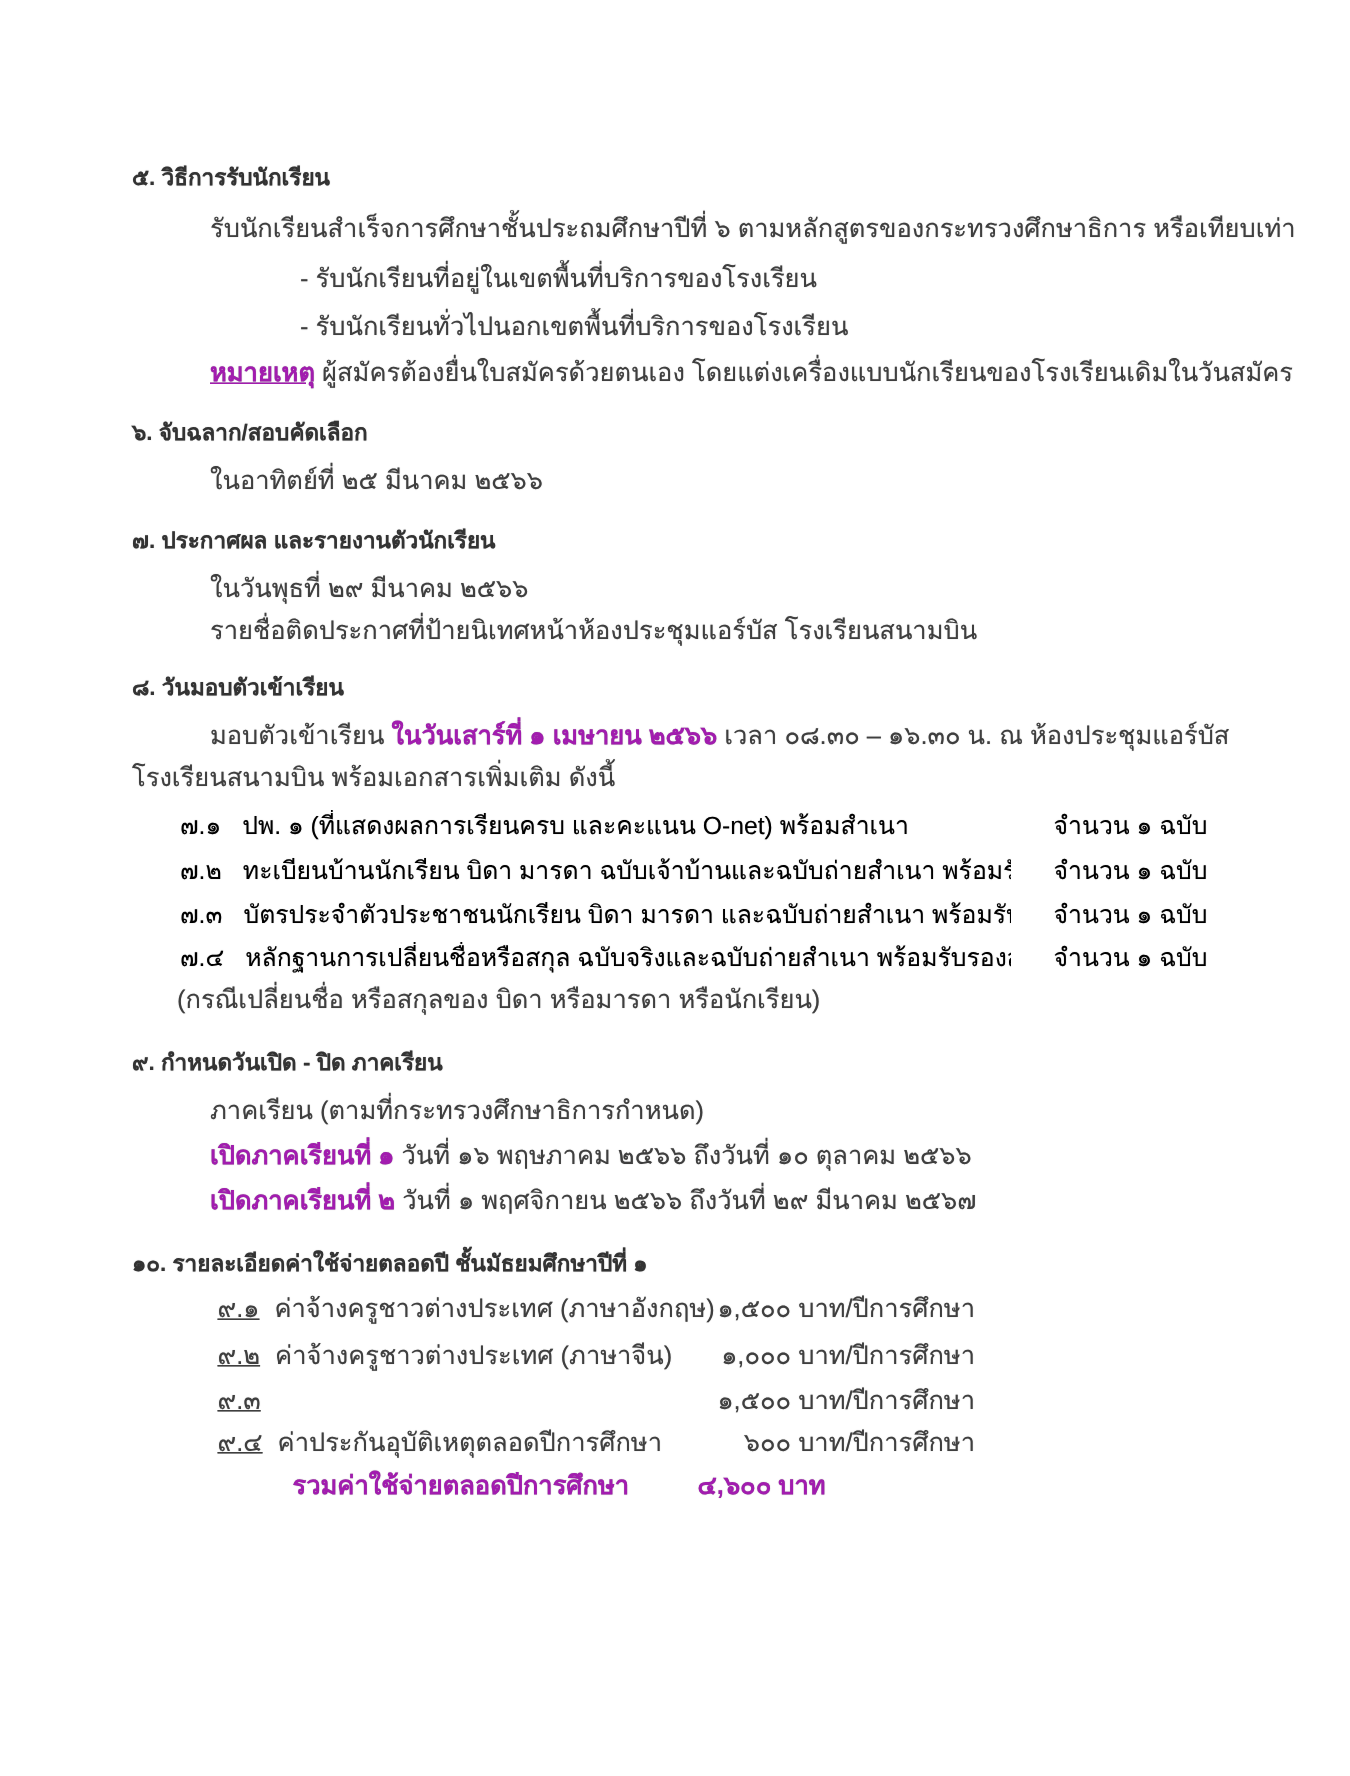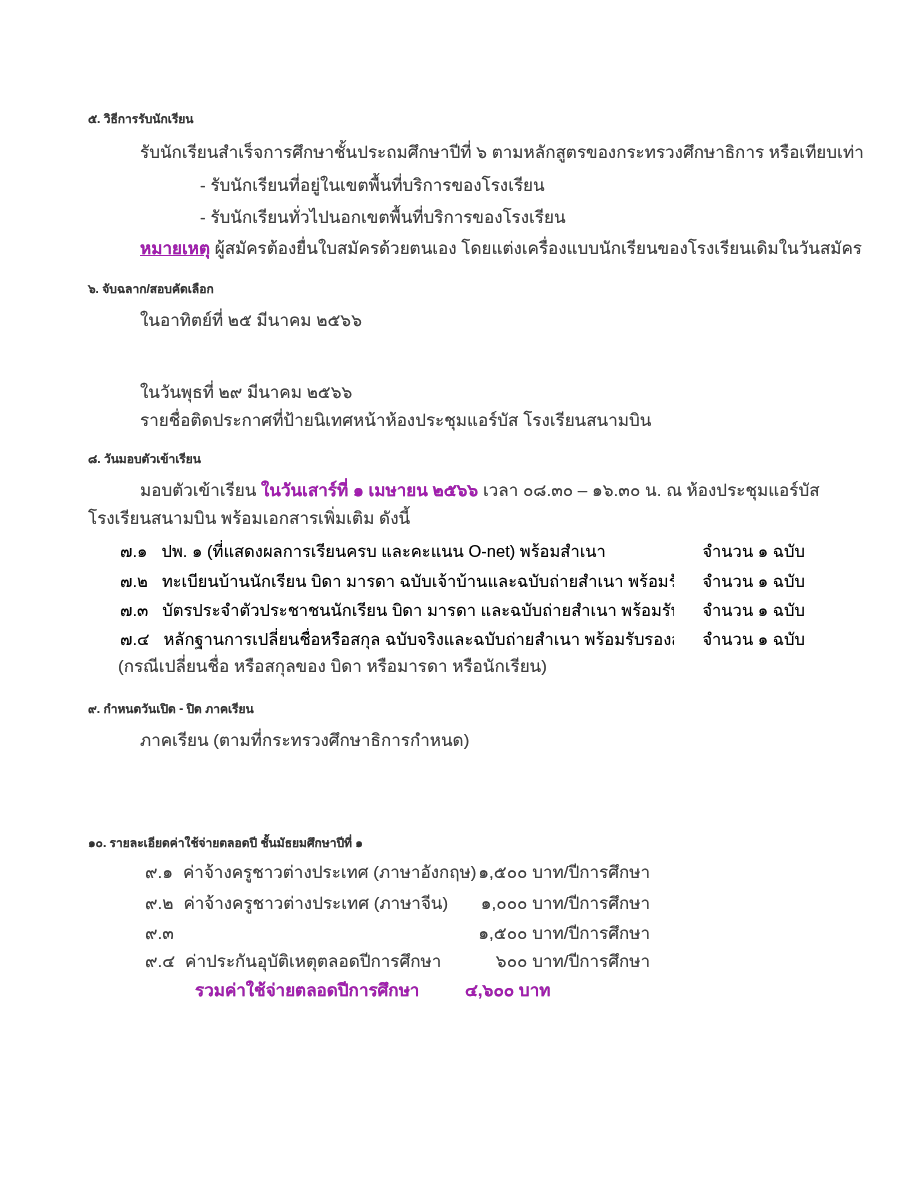--- a/index.html
+++ b/index.html
@@ -18,21 +18,21 @@
   .line {
     position: absolute;
     white-space: nowrap;
     font-size: 17px;
     line-height: 22px;
     color: #3f3f3f;
     text-shadow: 0 0 0.6px rgba(70,70,70,0.55);
   }
   .heading {
     font-weight: bold;
-    font-size: 12px;
+    font-size: 15px;
     color: #333333;
     left: 88px;
   }
   .ind1 { left: 140px; }
   .ind2 { left: 200px; }
   b { color: #a21caf; }
   .u { text-decoration: underline; }
   .item-row {
     position: absolute;
     left: 120px;
@@ -51,37 +51,38 @@
     position: absolute;
     left: 145px;
     width: 505px;
     display: flex;
     white-space: nowrap;
     font-size: 17px;
     line-height: 22px;
     color: #3f3f3f;
     text-shadow: 0 0 0.6px rgba(70,70,70,0.55);
   }
-  .fee-row .no { margin-right: 10px; }
+  .fee-row .no { margin-right: 10px; text-decoration: underline; }
   .fee-row .amount { margin-left: auto; text-align: right; }
 </style>
 </head>
 <body>
 
 <div class="page">
 
   <div class="line heading" style="top:108px">๕. วิธีการรับนักเรียน</div>
   <div class="line ind1" style="top:142px">รับนักเรียนสำเร็จการศึกษาชั้นประถมศึกษาปีที่ ๖ ตามหลักสูตรของกระทรวงศึกษาธิการ หรือเทียบเท่า</div>
   <div class="line ind2" style="top:175px">- รับนักเรียนที่อยู่ในเขตพื้นที่บริการของโรงเรียน</div>
   <div class="line ind2" style="top:207px">- รับนักเรียนทั่วไปนอกเขตพื้นที่บริการของโรงเรียน</div>
   <div class="line ind1" style="top:238px"><b class="u">หมายเหตุ</b><span> ผู้สมัครต้องยื่นใบสมัครด้วยตนเอง โดยแต่งเครื่องแบบนักเรียนของโรงเรียนเดิมในวันสมัคร</span></div>
 
   <div class="line heading" style="top:278px">๖. จับฉลาก/สอบคัดเลือก</div>
   <div class="line ind1" style="top:310px">ในอาทิตย์ที่ ๒๕ มีนาคม ๒๕๖๖</div>
 
+  <div class="line heading" style="top:350px">๗. ประกาศผล และรายงานตัวนักเรียน</div>
   <div class="line ind1" style="top:382px">ในวันพุธที่ ๒๙ มีนาคม ๒๕๖๖</div>
   <div class="line ind1" style="top:410px">รายชื่อติดประกาศที่ป้ายนิเทศหน้าห้องประชุมแอร์บัส โรงเรียนสนามบิน</div>
 
   <div class="line heading" style="top:448px">๘. วันมอบตัวเข้าเรียน</div>
   <div class="line ind1" style="top:480px"><span>มอบตัวเข้าเรียน </span><b>ในวันเสาร์ที่ ๑ เมษายน ๒๕๖๖</b><span> เวลา ๐๘.๓๐ – ๑๖.๓๐ น. ณ ห้องประชุมแอร์บัส</span></div>
   <div class="line" style="top:508px; left:88px">โรงเรียนสนามบิน พร้อมเอกสารเพิ่มเติม ดังนี้</div>
 
   <div class="item-row" style="top:540px">
     <span class="no">๗.๑</span>
     <span class="txt">ปพ. ๑ (ที่แสดงผลการเรียนครบ และคะแนน O-net) พร้อมสำเนา</span>
@@ -99,20 +100,22 @@
   </div>
   <div class="item-row" style="top:628px">
     <span class="no">๗.๔</span>
     <span class="txt">หลักฐานการเปลี่ยนชื่อหรือสกุล ฉบับจริงและฉบับถ่ายสำเนา พร้อมรับรองสำเนา</span>
     <span class="qty">จำนวน ๑ ฉบับ</span>
   </div>
   <div class="line" style="top:656px; left:118px">(กรณีเปลี่ยนชื่อ หรือสกุลของ บิดา หรือมารดา หรือนักเรียน)</div>
 
   <div class="line heading" style="top:698px">๙. กำหนดวันเปิด - ปิด ภาคเรียน</div>
   <div class="line ind1" style="top:730px">ภาคเรียน (ตามที่กระทรวงศึกษาธิการกำหนด)</div>
+  <div class="line ind1" style="top:760px"><b>เปิดภาคเรียนที่ ๑</b><span> วันที่ ๑๖ พฤษภาคม ๒๕๖๖ ถึงวันที่ ๑๐ ตุลาคม ๒๕๖๖</span></div>
+  <div class="line ind1" style="top:790px"><b>เปิดภาคเรียนที่ ๒</b><span> วันที่ ๑ พฤศจิกายน ๒๕๖๖ ถึงวันที่ ๒๙ มีนาคม ๒๕๖๗</span></div>
 
   <div class="line heading" style="top:832px">๑๐. รายละเอียดค่าใช้จ่ายตลอดปี ชั้นมัธยมศึกษาปีที่ ๑</div>
 
   <div class="fee-row" style="top:862px">
     <span class="no">๙.๑</span>
     <span class="label">ค่าจ้างครูชาวต่างประเทศ (ภาษาอังกฤษ)</span>
     <span class="amount">๑,๕๐๐ บาท/ปีการศึกษา</span>
   </div>
   <div class="fee-row" style="top:893px">
     <span class="no">๙.๒</span>

